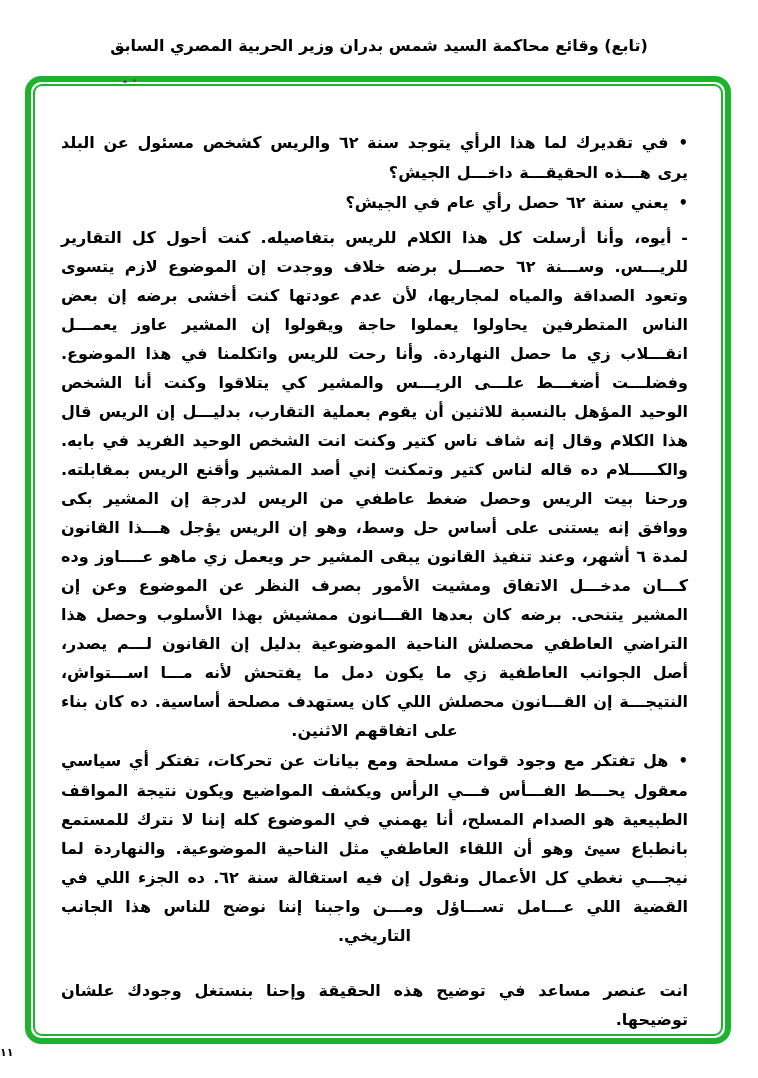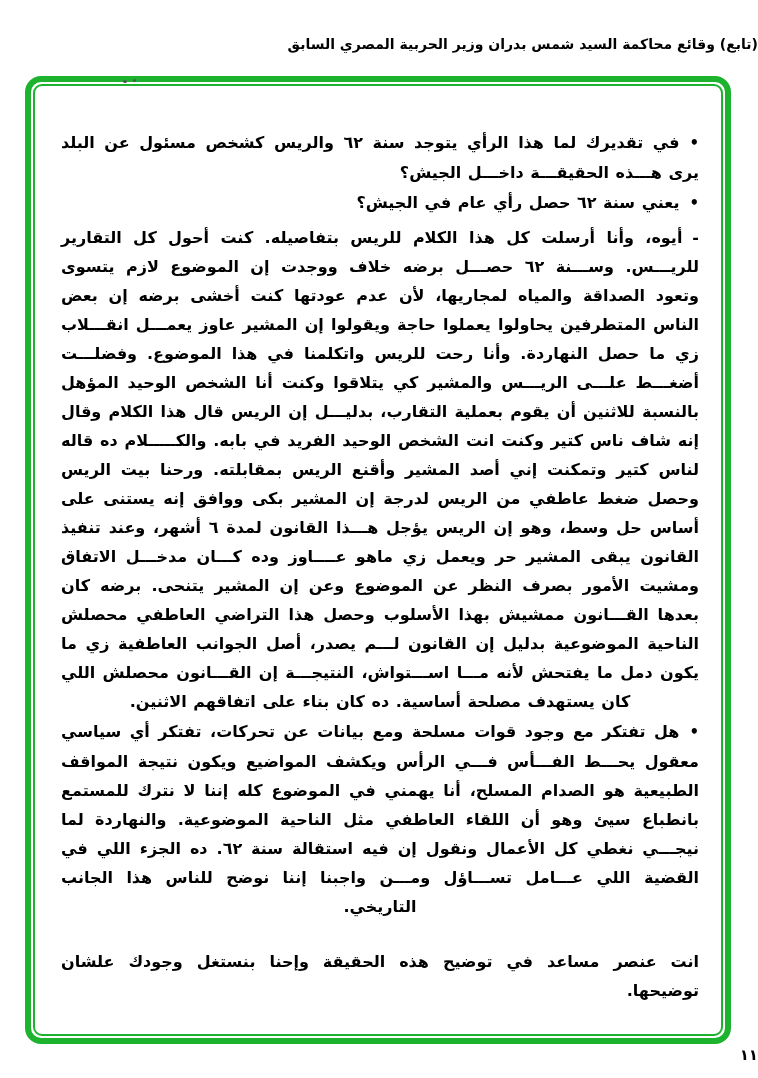--- a/index.html
+++ b/index.html
@@ -4,39 +4,39 @@
 <style>
   html,body { margin:0; padding:0; background:#ffffff; }
   body {
     width:758px; height:1078px; position:relative;
     font-family:"DejaVu Sans", sans-serif;
     color:#000;
     overflow:hidden;
   }
   .header {
     position:absolute; top:36px; left:0; width:758px;
-    text-align:right; direction:rtl;
-    font-size:14px; font-weight:bold; color:#000;
+    text-align:center; direction:rtl;
+    font-size:16px; font-weight:bold; color:#000;
   }
   .frame {
     position:absolute; left:25px; top:76px;
     width:706px; height:968px;
     box-sizing:border-box;
     border:6px solid #1db32e;
     border-radius:16px;
   }
   .frame-inner {
     position:absolute; inset:2px;
     border:2px solid #1db32e;
     border-radius:9px;
     box-sizing:border-box;
   }
   .content {
     position:absolute; inset:0;
-    padding:42px 22px 0 26px;
+    padding:42px 33px 0 26px;
     box-sizing:border-box;
     direction:rtl;
   }
   .item {
     margin:0; padding:0;
     direction:rtl;
     text-align:justify;
     text-align-last:right;
     font-size:16px;
     font-weight:bold;
@@ -50,22 +50,22 @@
   .last-center { text-align-last:center; }
   .marker { margin-left:10px; white-space:nowrap; }
   .q .marker { font-size:15px; }
   .artifact {
     position:absolute; background:#555; border-radius:50%;
   }
   .artifact.a1 { left:123px; top:80px; width:4px; height:3px; }
   .artifact.a2 { left:133px; top:79px; width:3px; height:3px; }
   .page-number {
     position:absolute; top:1046px; left:0; width:758px;
-    text-align:right; direction:rtl;
-    font-size:15px; font-weight:bold; color:#000;
+    text-align:left; direction:rtl;
+    font-size:11px; font-weight:bold; color:#000;
   }
 </style>
 </head>
 <body>
 
 <div class="header">(تابع) وقائع محاكمة السيد شمس بدران وزير الحربية المصري السابق</div>
 
 <div class="frame">
   <div class="frame-inner">
     <div class="content">

